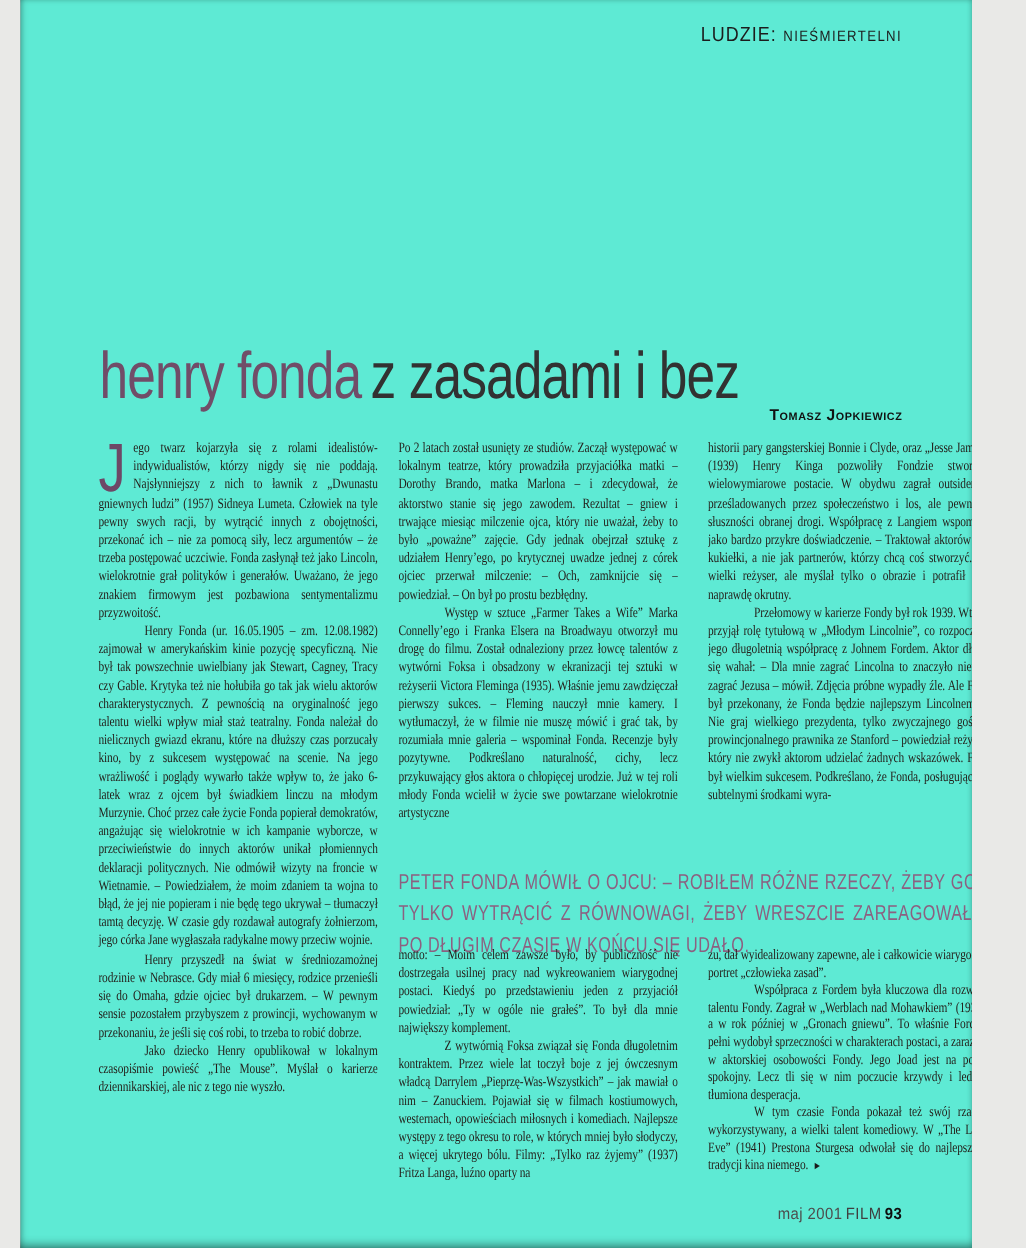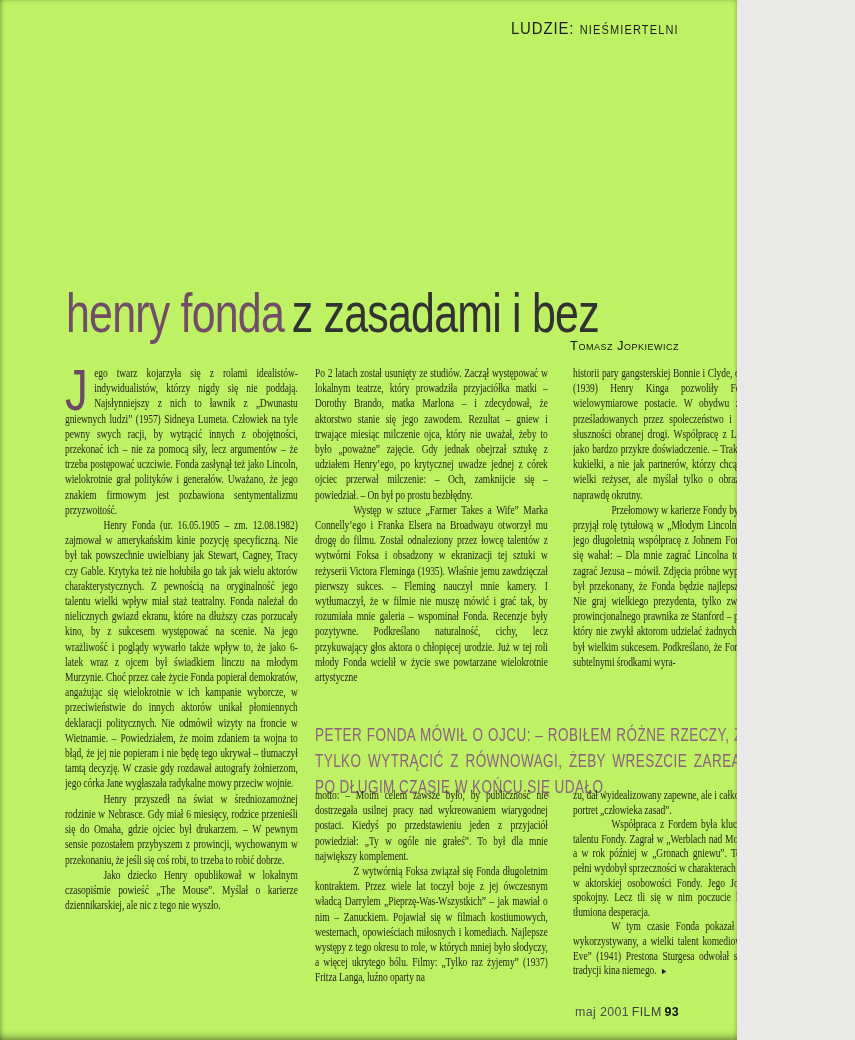--- a/index.html
+++ b/index.html
@@ -4,41 +4,42 @@
 <style>
   :root{
     --accent-title:#714d68;
     --accent-quote:#8c6081;
     --dropcap:#6d4867;
     --body-text:#231d18;
   }
   *{margin:0;padding:0;box-sizing:border-box;}
   html,body{width:855px;height:1040px;background:#e9e9e7;font-family:"Liberation Serif",serif;}
   .page{
-    position:relative;width:737px;height:1040px;background:#bef264;overflow:hidden;
+    position:relative;width:793px;height:1040px;background:#5eead4;overflow:hidden;
     box-shadow:inset 4px 0 5px -3px rgba(0,0,0,.28),
                inset -3px 0 4px -2px rgba(0,0,0,.14),
                inset 0 -7px 7px -4px rgba(0,0,0,.38),
                inset 0 3px 4px -2px rgba(0,0,0,.10);
+    margin-left:17px;
   }
   
   .kicker{position:absolute;top:19px;right:58px;white-space:nowrap;
     transform:scaleX(.88);transform-origin:100% 0;
     font-family:"Liberation Sans",sans-serif;color:#1c1c1c;}
   .kicker-main{font-size:17px;letter-spacing:1px;}
   .kicker-sub{font-size:12.5px;letter-spacing:1.3px;margin-left:6px;}
   
   .title{position:absolute;left:66px;top:281px;white-space:nowrap;font-weight:400;
     font-family:"Liberation Sans",sans-serif;font-size:55px;letter-spacing:-1px;
     transform:scaleX(.78);transform-origin:0 0;}
   .title-accent{color:var(--accent-title);}
   .title-rest{color:#323232;margin-left:10px;}
   
   .author{position:absolute;top:338px;right:58px;font-family:"Liberation Sans",sans-serif;
-    font-weight:normal;font-size:13px;letter-spacing:.5px;font-variant:small-caps;color:#111;}
+    font-weight:bold;font-size:13px;letter-spacing:.5px;font-variant:small-caps;color:#111;}
   
   .col{position:absolute;overflow:hidden;transform:scaleX(.8);transform-origin:0 0;
     font-size:11.9px;line-height:15.2px;color:var(--body-text);
     text-align:justify;letter-spacing:-.1px;hyphens:auto;}
   .col p{text-indent:0;}
   .col p.indent{text-indent:48px;}
   .col1{left:65px;top:366px;width:291px;height:652px;}
   .col2-top{left:315px;top:366px;width:291px;height:350px;}
   .col2-bottom{left:315px;top:788px;width:291px;height:250px;}
   .col3-top{left:573px;top:366px;width:292px;height:350px;}

